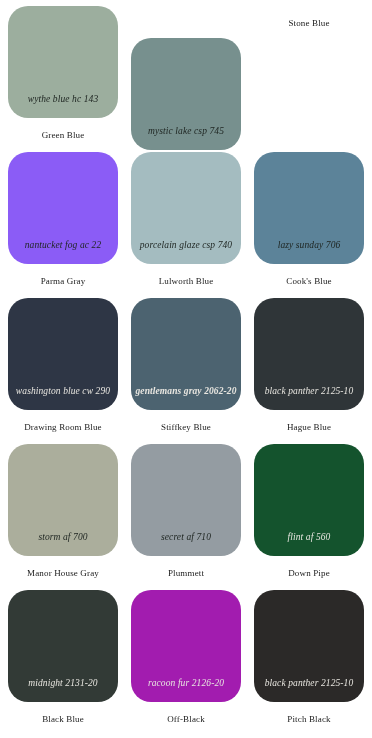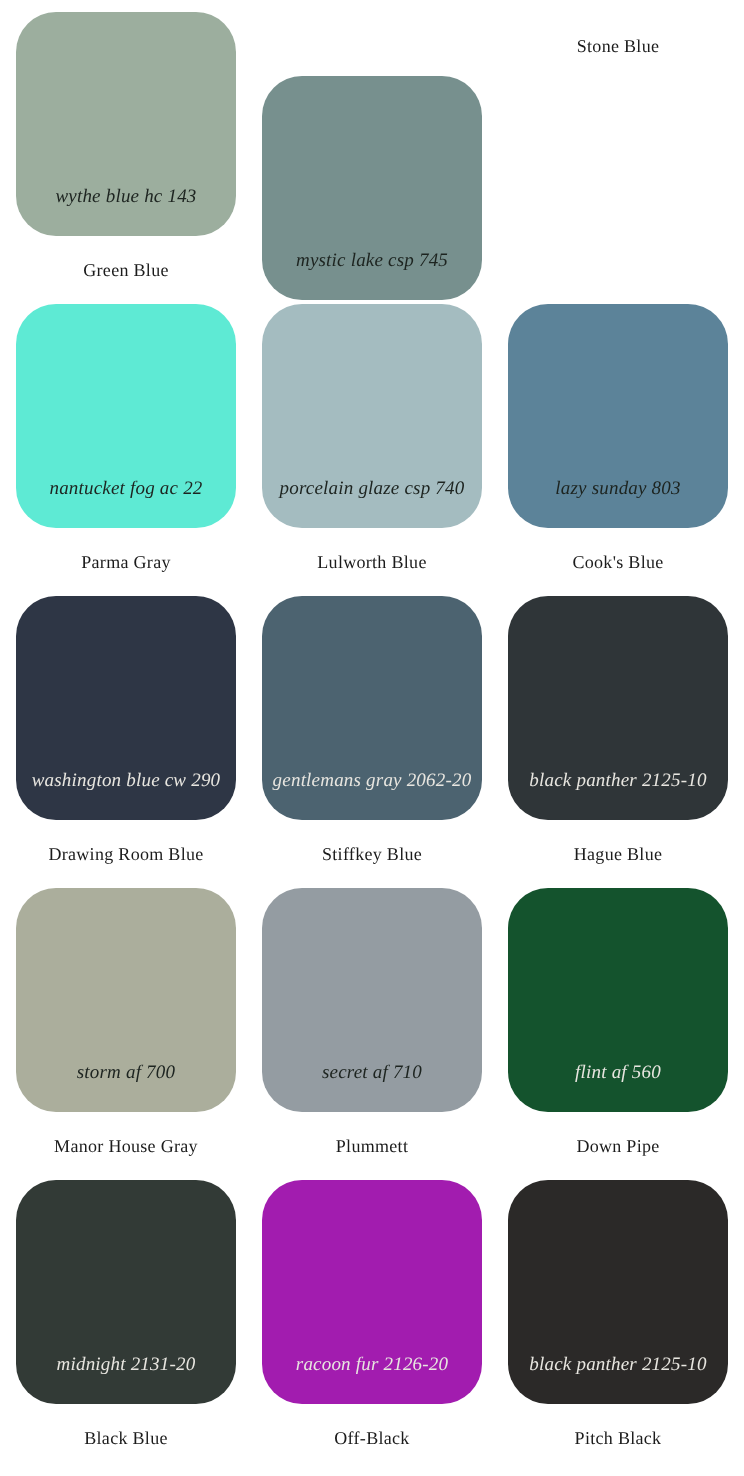--- a/index.html
+++ b/index.html
@@ -96,48 +96,48 @@
       </div>
       <div class="caption">Oval Room Blue</div>
     </div>
     <div class="swatch-cell">
       <div class="caption">Stone Blue</div>
     </div>
   </div>
 
   <div class="palette-row">
     <div class="swatch-cell">
-      <div class="swatch" style="background-color: #5eead4;">
+      <div class="swatch" style="background-color: #8b5cf6;">
         <span class="swatch-name on-light">nantucket fog ac 22</span>
       </div>
       <div class="caption">Parma Gray</div>
     </div>
     <div class="swatch-cell">
       <div class="swatch" style="background-color: rgb(164, 188, 192);">
         <span class="swatch-name on-light">porcelain glaze csp 740</span>
       </div>
       <div class="caption">Lulworth Blue</div>
     </div>
     <div class="swatch-cell">
       <div class="swatch" style="background-color: rgb(92, 131, 153);">
-        <span class="swatch-name on-light">lazy sunday 803</span>
+        <span class="swatch-name on-light">lazy sunday 706</span>
       </div>
       <div class="caption">Cook's Blue</div>
     </div>
   </div>
 
   <div class="palette-row">
     <div class="swatch-cell">
       <div class="swatch" style="background-color: rgb(46, 54, 69);">
         <span class="swatch-name on-dark">washington blue cw 290</span>
       </div>
       <div class="caption">Drawing Room Blue</div>
     </div>
     <div class="swatch-cell">
-      <div class="swatch" style="background-color: rgb(76, 99, 112);">
+      <div class="swatch" style="background-color: rgb(76, 99, 112); font-weight: bold;">
         <span class="swatch-name on-dark">gentlemans gray 2062-20</span>
       </div>
       <div class="caption">Stiffkey Blue</div>
     </div>
     <div class="swatch-cell">
       <div class="swatch" style="background-color: rgb(47, 53, 56);">
         <span class="swatch-name on-dark">black panther 2125-10</span>
       </div>
       <div class="caption">Hague Blue</div>
     </div>

